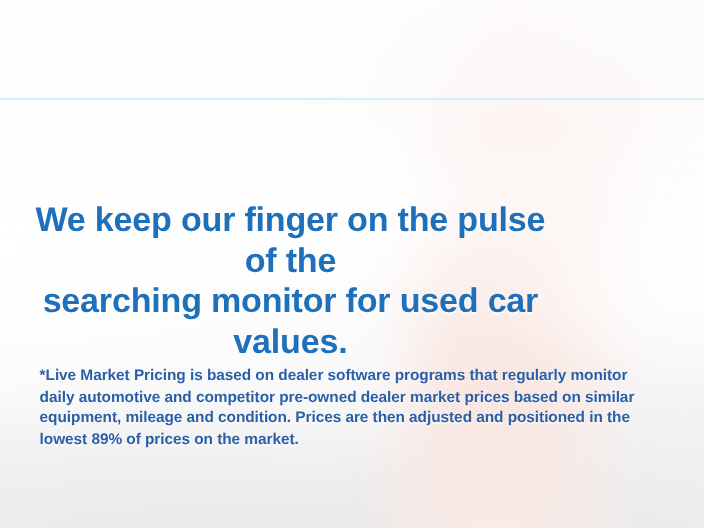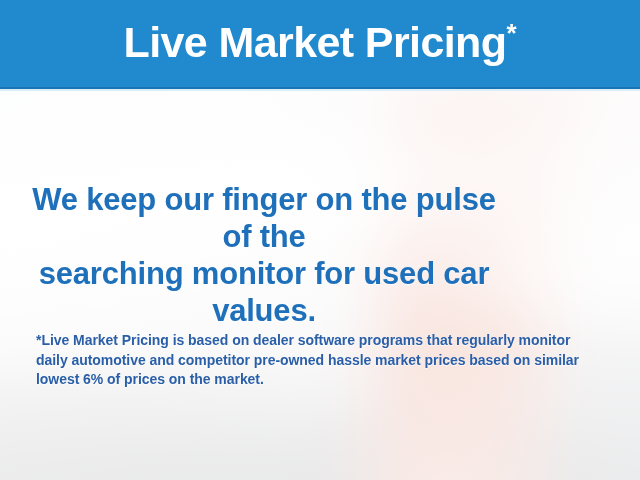--- a/index.html
+++ b/index.html
@@ -187,32 +187,30 @@
   <div class="bg-photo">
     <div class="bg-layer bg-base"></div>
     <div class="bg-layer bg-dark"></div>
     <div class="bg-layer bg-red"></div>
     <div class="bg-layer bg-red2"></div>
     <div class="bg-layer bg-pink"></div>
     <div class="bg-layer bg-arcs"></div>
   </div>
   <div class="bg-wash"></div>
 
-  <div class="header">
-    <h1 class="header-title"><span>Live Market Pricing</span><span class="asterisk">*</span></h1>
-  </div>
   <div class="header-underline"></div>
 
   <div class="content">
 
     <p class="headline">
       <span class="headline-line">We keep our finger on the pulse of the</span>
       <span class="headline-line">searching monitor for used car values.</span>
     </p>
 
     <p class="disclaimer">
       <span class="disclaimer-line">*Live Market Pricing is based on dealer software programs that regularly monitor</span>
-      <span class="disclaimer-line">daily automotive and competitor pre-owned hassle market prices based on similar</span>
-      <span class="disclaimer-line">lowest 6% of prices on the market.</span>
+      <span class="disclaimer-line">daily automotive and competitor pre-owned dealer market prices based on similar</span>
+      <span class="disclaimer-line">equipment, mileage and condition. Prices are then adjusted and positioned in the</span>
+      <span class="disclaimer-line">lowest 89% of prices on the market.</span>
     </p>
 
   </div>
 </div>
 
 </body></html>

